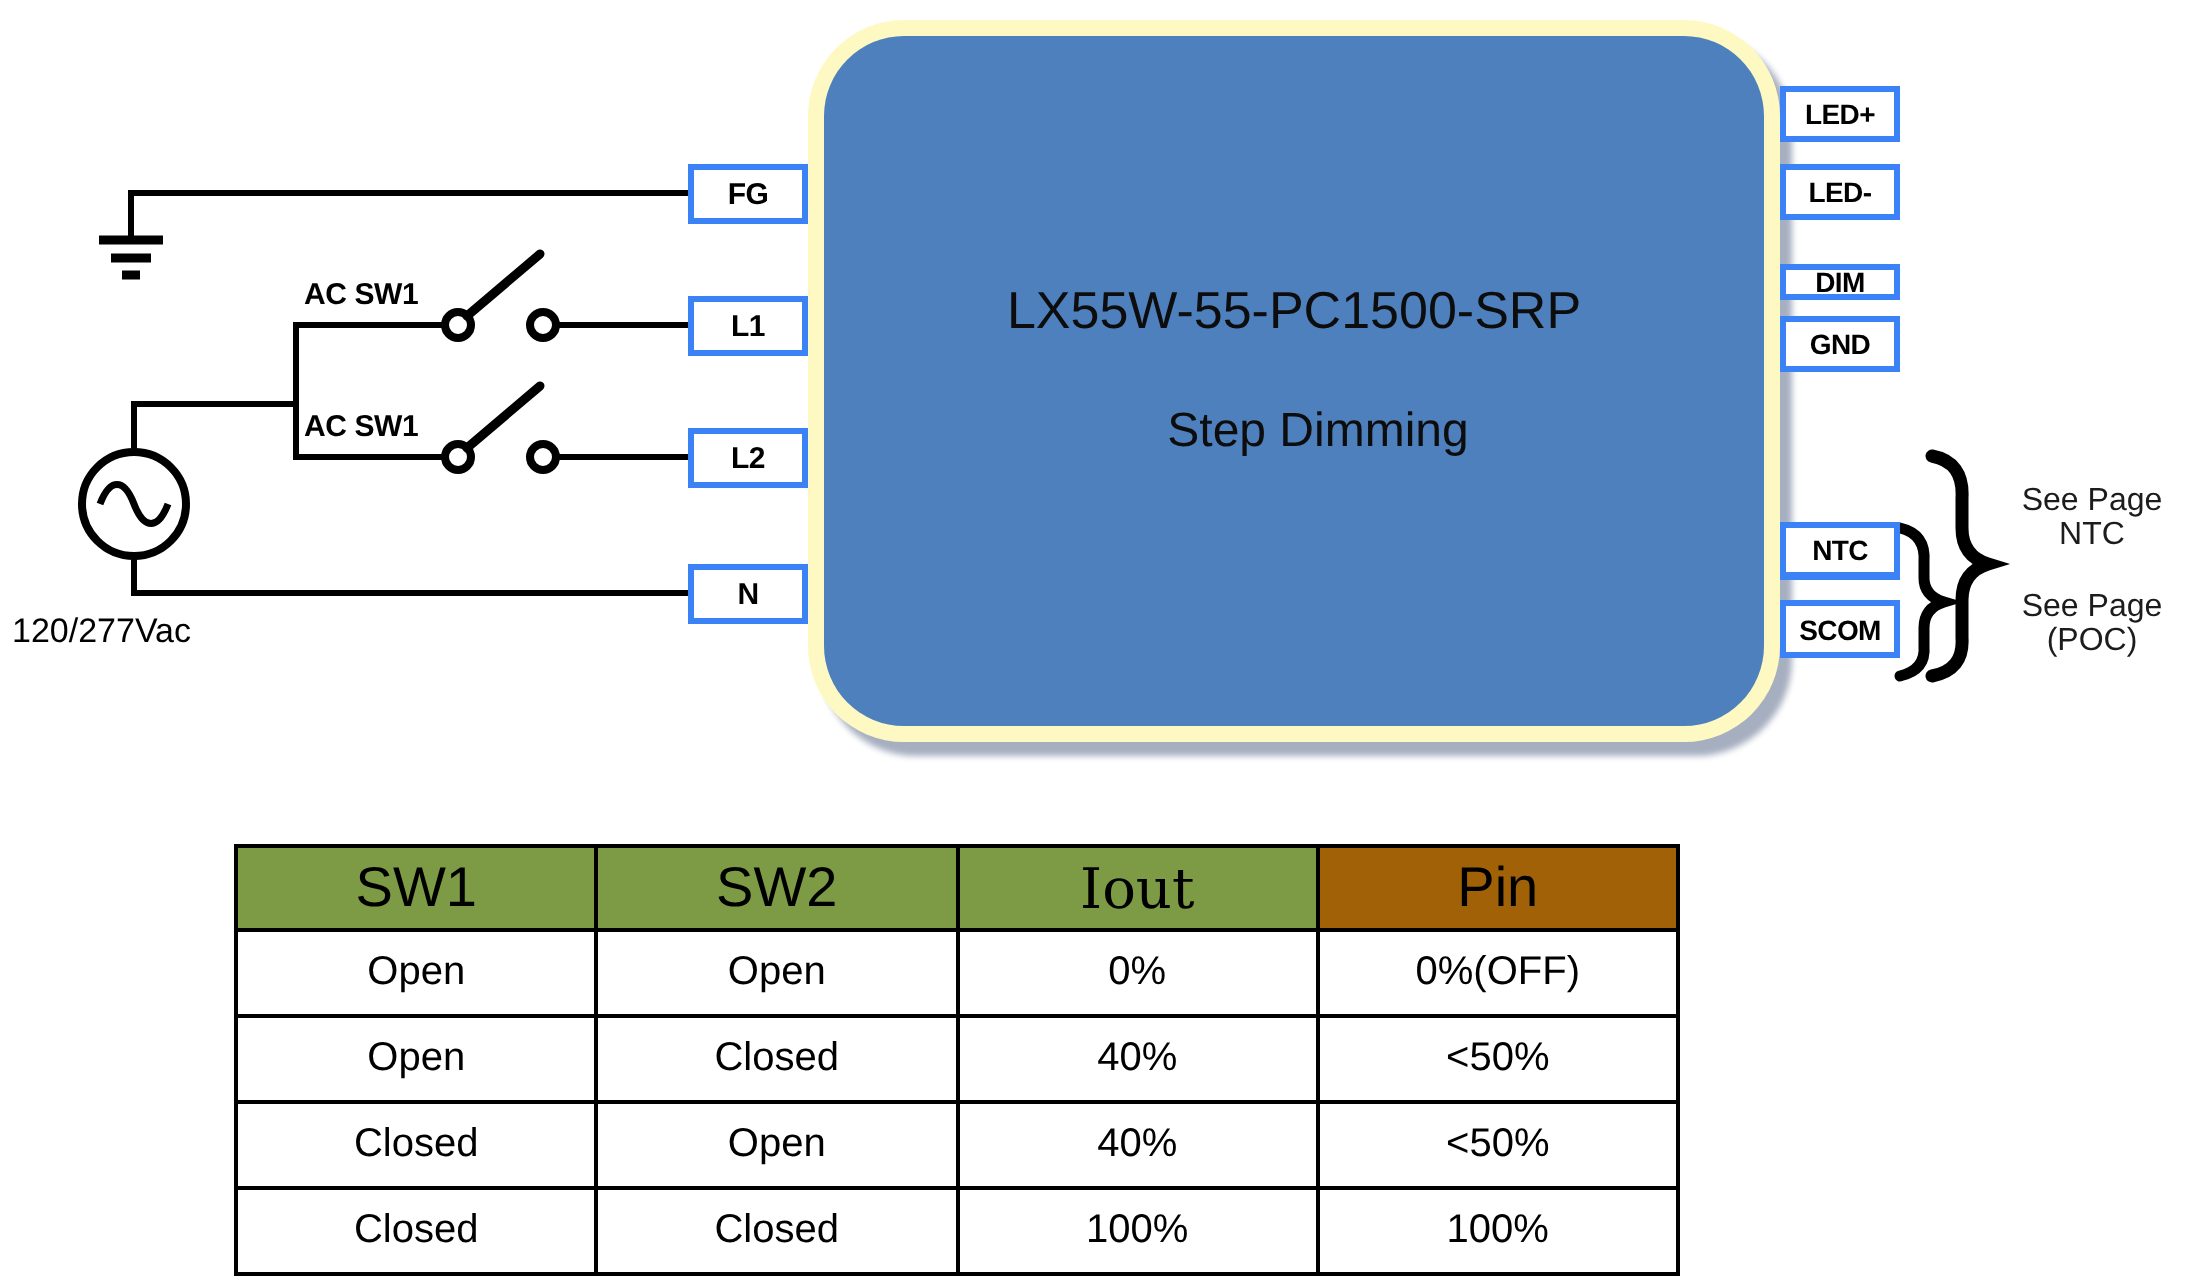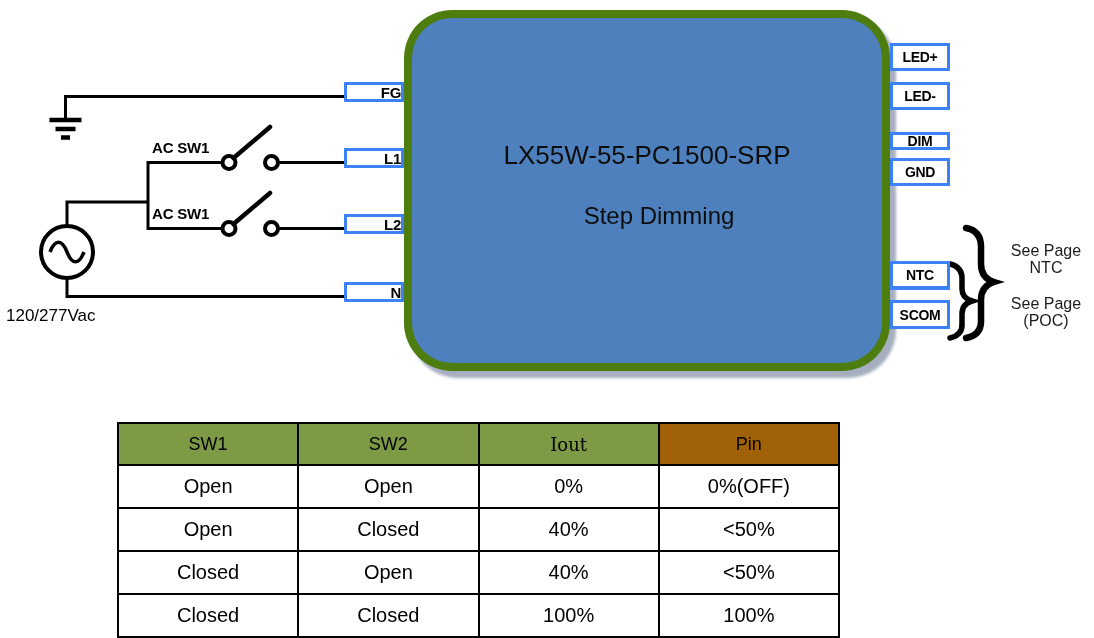--- a/index.html
+++ b/index.html
@@ -7,26 +7,26 @@
     width:1094px;height:638px;position:relative;background:#fff;
     font-family:"Liberation Sans",sans-serif;color:#000;overflow:hidden;
   }
   svg.schematic{position:absolute;left:0;top:0;}
   
   .term{
     position:absolute;box-sizing:border-box;border:3px solid #3b82f6;background:#fff;
     display:flex;align-items:center;justify-content:center;
     font-weight:bold;letter-spacing:-0.3px;
   }
-  .term.left{left:344px;width:60px;height:20px;font-size:15px;justify-content:flex-end;}
+  .term.left{left:344px;width:60px;height:30px;font-size:15px;}
   .term.right{left:890px;width:60px;height:28px;font-size:14px;}
   
   .driver-outer{
     position:absolute;left:404px;top:10px;width:486px;height:361px;
-    background:#4d7c0f;border-radius:48px;
+    background:#fef9c3;border-radius:48px;
     box-shadow:6px 7px 3px #a6afc0;
   }
   .driver-inner{
     position:absolute;left:8px;top:8px;right:8px;bottom:8px;
     background:#4d80bd;border-radius:40px;
   }
   .driver-title{
     position:absolute;left:0;top:130px;width:100%;text-align:center;
     font-size:26px;color:#0d0d0d;
   }
@@ -43,21 +43,21 @@
     font-size:16px;line-height:17px;color:#1c1c1c;
   }
   
   table.dim{
     position:absolute;left:117px;top:422px;width:723px;
     border-collapse:collapse;table-layout:fixed;
   }
   table.dim th,table.dim td{
     border:2px solid #000;text-align:center;vertical-align:middle;padding:0;
   }
-  table.dim th{height:40px;font-size:18px;font-weight:normal;}
+  table.dim th{height:40px;font-size:28px;font-weight:normal;}
   table.dim th.serif{font-family:"DejaVu Serif",serif;}
   table.dim td{height:41px;font-size:20px;background:#fff;}
 </style>
 </head>
 <body>
 
 <svg class="schematic" width="1094" height="400" viewBox="0 0 1094 400" fill="none" stroke="#000">
   <g>
     <path d="M65.5 96.5 V118" stroke-width="3"></path>
     <path d="M49.5 120 H81.5" stroke-width="4.5"></path>

